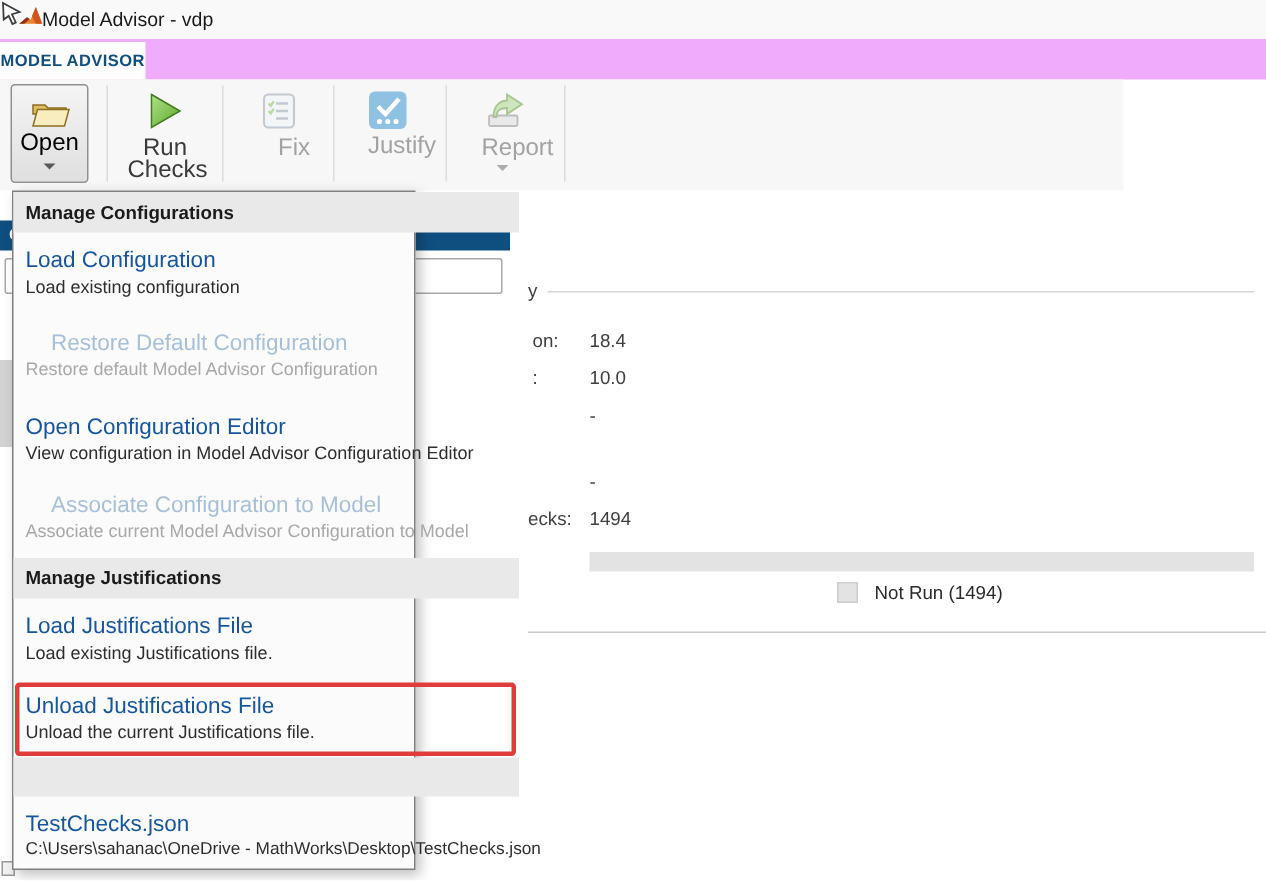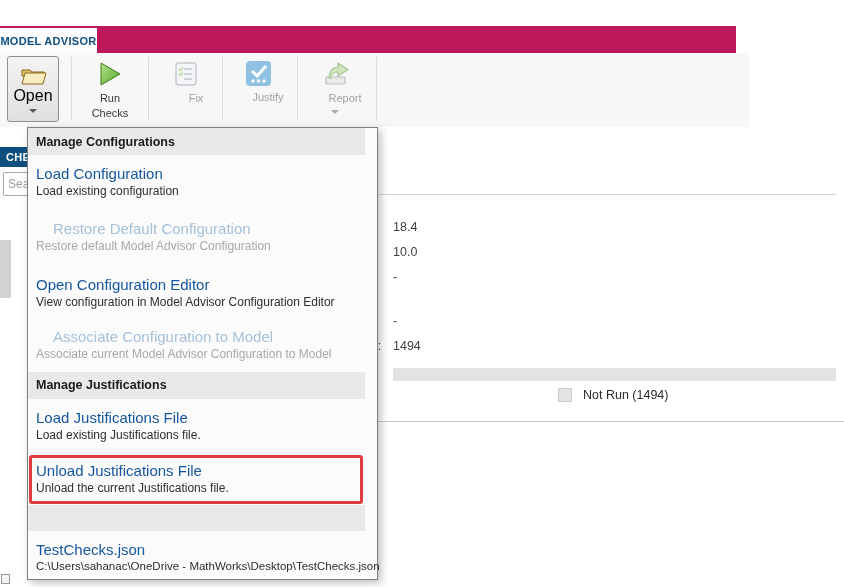--- a/index.html
+++ b/index.html
@@ -6,29 +6,29 @@
   html,body { width:844px; height:587px; }
   body { font-family:"Liberation Sans", sans-serif; background:#ffffff; }
   .screen { position:relative; width:844px; height:587px; background:#ffffff; overflow:hidden; }
   .abs { position:absolute; }
 
   
   .titlebar { left:0; top:0; width:844px; height:26px; background:#f9f9f9; }
   .title-text { left:28px; top:5px; font-size:13px; color:#1a1a1a; white-space:nowrap; }
 
   
-  .tabbar { left:0; top:26px; width:736px; height:27px; background:#be185d; }
+  .tabbar { left:0; top:26px; width:844px; height:27px; background:#f0abfc; }
   .ribbon-tab { left:0; top:2px; width:97px; height:25px; background:#fdfdfd; display:flex; align-items:center; justify-content:center; }
   .ribbon-tab span { font-size:11px; font-weight:600; letter-spacing:.3px; color:#0f4f80; }
 
   
   .toolbar { left:0; top:53px; width:749px; height:74px; background:#f7f7f7; }
   .tsep { top:4px; width:1px; height:64px; background:#dcdcdc; }
   .tool { top:3px; height:66px; display:flex; flex-direction:column; align-items:center; }
-  .tool .lbl { font-size:11px; color:#3a3a3a; text-align:center; line-height:15px; margin-top:3px; }
+  .tool .lbl { font-size:16px; color:#3a3a3a; text-align:center; line-height:15px; margin-top:3px; }
   .tool.disabled .lbl { color:#a2a2a2;margin-left:20px; }
   .open-btn { left:7px; top:3px; width:52px; height:66px; background:linear-gradient(#f4f4f4,#dfdfdf); border:1px solid #8f8f8f; border-radius:3px; display:flex; flex-direction:column; align-items:center; }
   .drop-arrow { width:0; height:0; border-left:4px solid transparent; border-right:4px solid transparent; border-top:4px solid #5a5a5a; margin-top:4px; }
   .drop-arrow.gray { border-top-color:#adadad; }
 
   
   .checks-band { left:0; top:147px; width:340px; height:20px; background:#0f4f80; overflow:hidden; z-index:1; }
   .checks-band span { font-size:11px; font-weight:700; color:#ffffff; letter-spacing:.3px; margin-left:6px; line-height:20px; display:inline-block; }
   .search-box { left:3px; top:172px; width:332px; height:24px; background:#ffffff; border:1px solid #a8a8a8; border-radius:2px; z-index:1; }
   .search-box span { font-size:12px; color:#9b9b9b; margin-left:4px; line-height:22px; display:inline-block; }
@@ -36,35 +36,46 @@
   .tree-glyph { left:1px; top:574px; width:9px; height:10px; border:1px solid #9a9a9a; background:#f2f2f2; z-index:1; }
 
   
   .frag { font-size:12.5px; color:#3f3f3f; z-index:1; white-space:nowrap; }
   .fieldset-line { left:365px; top:194px; width:471px; height:1px; background:#d4d4d4; z-index:1; }
   .progress-bar { left:393px; top:368px; width:443px; height:13px; background:#e3e3e3; z-index:1; }
   .legend-swatch { left:558px; top:388px; width:14px; height:14px; background:#e3e3e3; border:1px solid #cdcdcd; z-index:1; }
   .divider-line { left:352px; top:421px; width:492px; height:1px; background:#c9c9c9; z-index:1; }
 
   
-  .menu { left:27px; top:127px; width:351px; height:453px; background:#fbfbfb; border:1px solid #7f7f7f; box-shadow:3px 3px 8px rgba(0,0,0,.25); z-index:5; }
+  .menu { left:8px; top:127px; width:269px; height:453px; background:#fbfbfb; border:1px solid #7f7f7f; box-shadow:3px 3px 8px rgba(0,0,0,.25); z-index:5; }
   .menu-band { left:0; width:337px; height:27px; background:#e9e9e9; }
   .menu-header { left:8px; font-size:12.5px; font-weight:700; color:#1b1b1b; white-space:nowrap; }
   .menu-title { left:8px; font-size:15px; font-weight:400; color:#15569e; white-space:nowrap; }
   .menu-title.disabled { color:#a6c0da;margin-left:17px; }
   .menu-desc { left:8px; font-size:12px; color:#2e2e2e; white-space:nowrap; }
   .menu-desc.disabled { color:#a8a8a8; }
   .menu-desc.path { font-size:11.5px; }
   .red-box { left:1px; top:327px; width:334px; height:49px; border:3px solid #e13c3c; border-radius:3px; background:transparent; }
 </style>
 </head>
 <body>
 
 <div class="screen">
 
+  <div class="abs titlebar">
+    <svg class="abs" style="left:0;top:0" width="15" height="20" viewBox="0 0 15 20">
+      <path d="M2 2 L13 8 L8 9.5 L10.5 15 L8.3 16 L5.8 10.6 L2.5 13 Z" fill="#ffffff" stroke="#3c3c3c" stroke-width="1.2"></path>
+    </svg>
+    <svg class="abs" style="left:12px;top:3px" width="17" height="17" viewBox="0 0 20 20">
+      <polygon points="1,15 7,10 10,12 14,2 19,15" fill="#e8822c"></polygon>
+      <polygon points="1,15 7,10 9,11.3 5,15" fill="#92301a"></polygon>
+      <polygon points="14,2 11,9 14,15 19,15" fill="#d0541f"></polygon>
+    </svg>
+    <span class="abs title-text">Model Advisor - vdp</span>
+  </div>
 
   <div class="abs tabbar">
     <div class="abs ribbon-tab">
       <span>MODEL ADVISOR</span>
     </div>
   </div>
 
   <div class="abs toolbar">
     <div class="abs tsep" style="left:71px"></div>
     <div class="abs tsep" style="left:148px"></div>

